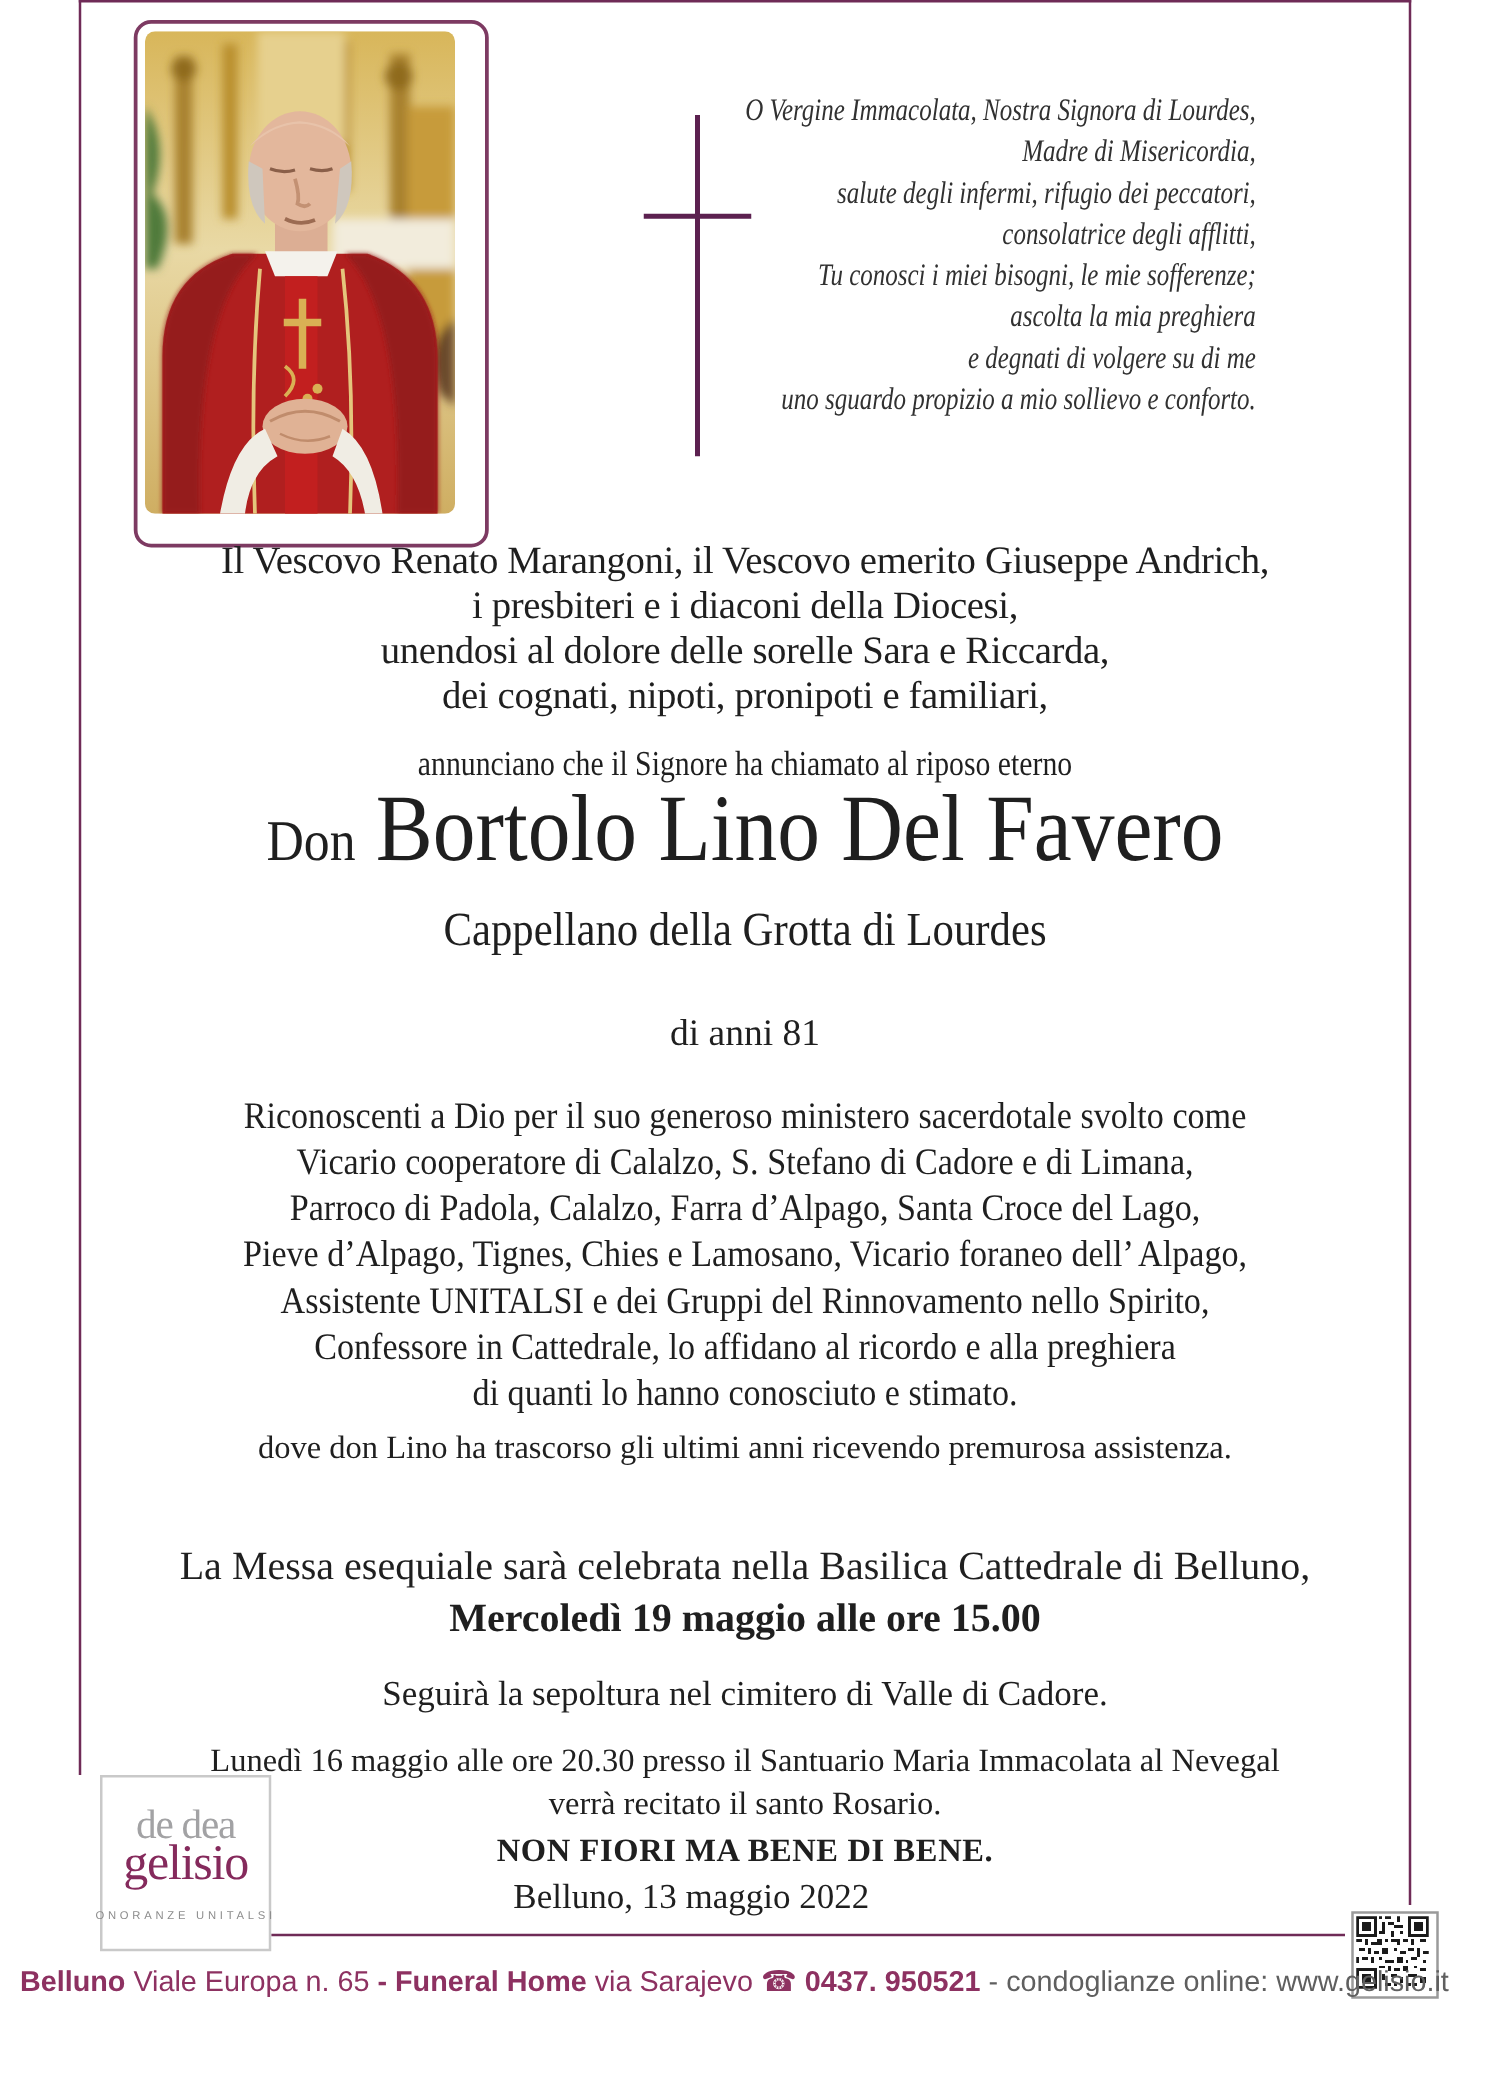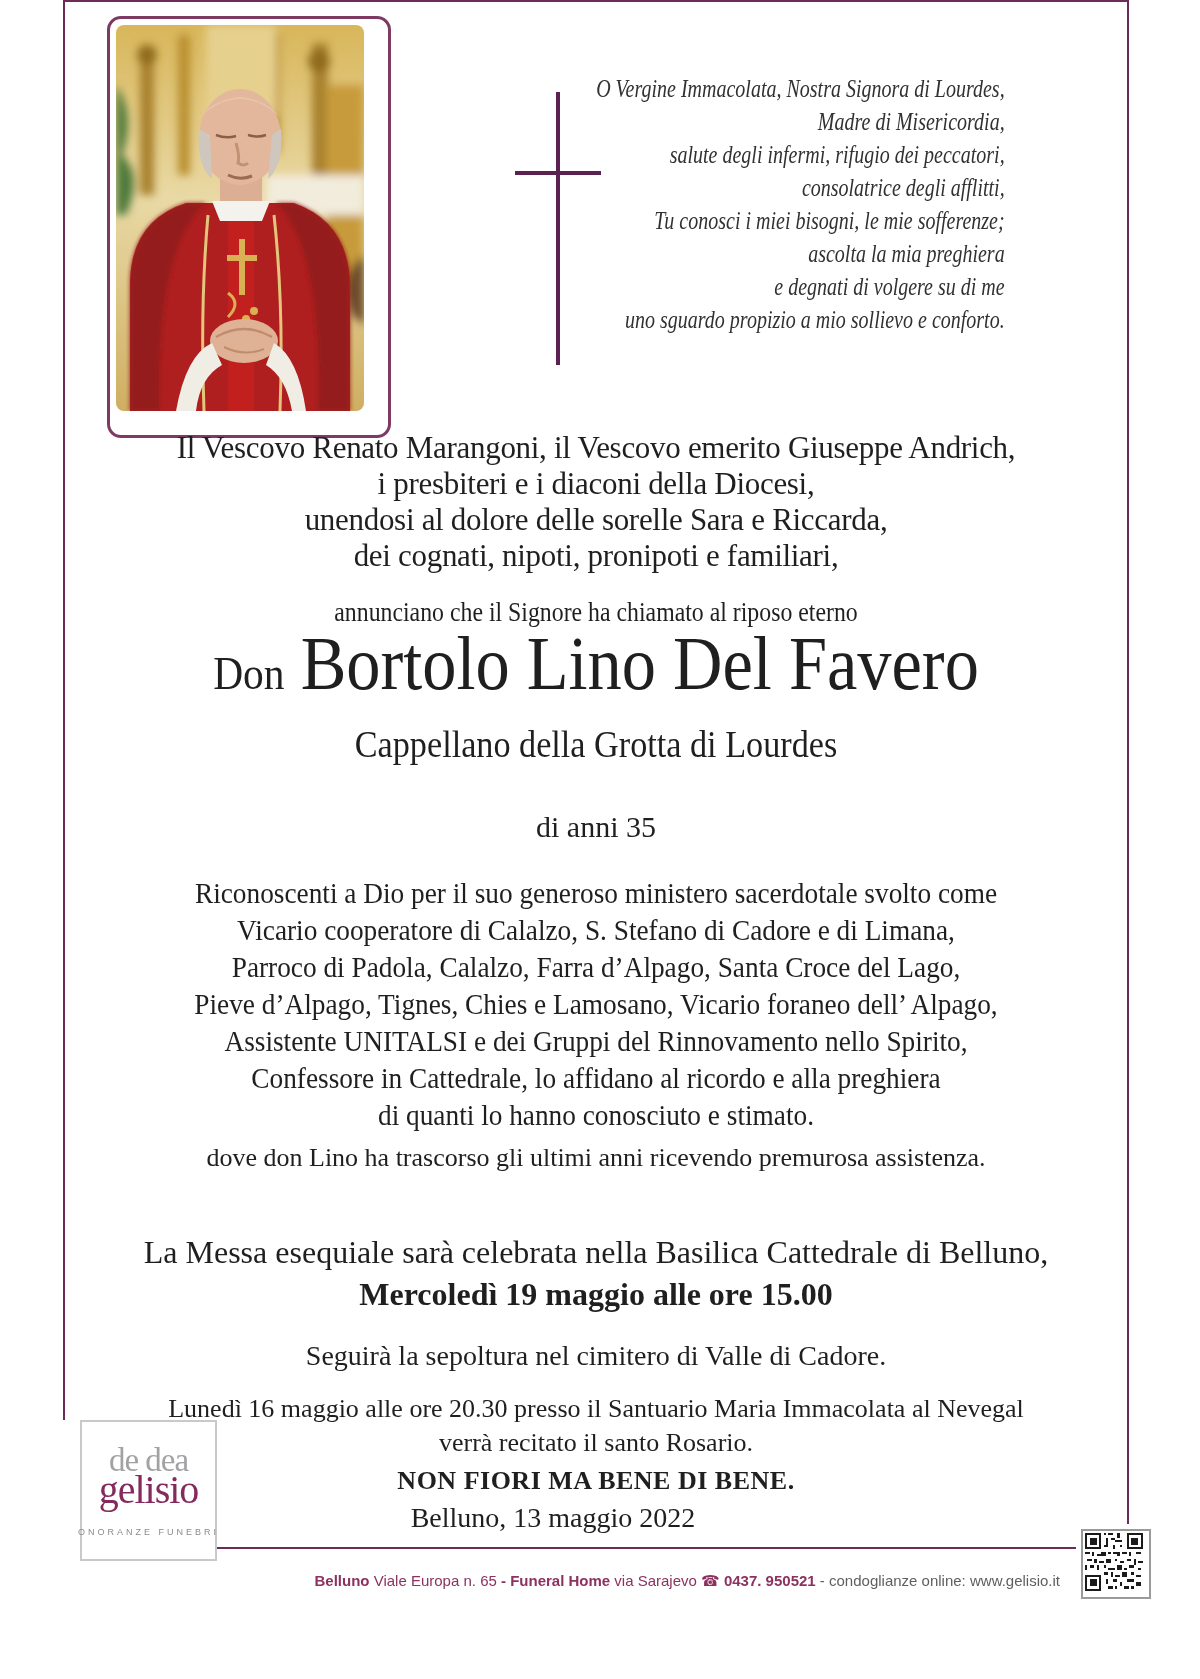--- a/index.html
+++ b/index.html
@@ -64,22 +64,22 @@
   .logo-line2{font-size:40px;color:#852a5c;line-height:38px;letter-spacing:-1px;margin-top:-4px;}
   .logo-sub{font-family:"Liberation Sans","DejaVu Sans",sans-serif;font-size:9px;color:#8c8c8c;
             letter-spacing:3px;margin-top:18px;white-space:nowrap;}
 
   
   .qr-box{left:1081px;top:1529px;width:62px;height:62px;background:#fff;
           border:2px solid #9a9a9a;padding:2px;}
 
   
   .footer{
-    top:1572px;left:30px;width:1030px;text-align:right;
-    font-family:"Liberation Sans","DejaVu Sans",sans-serif;font-size:15px;white-space:nowrap;
+    top:1572px;left:16px;width:1030px;text-align:right;
+    font-family:"Liberation Sans","DejaVu Sans",sans-serif;font-size:23px;white-space:nowrap;
   }
   .seg-bp{color:#8d3161;font-weight:bold;}
   .seg-p {color:#8d3161;}
   .seg-g {color:#5f5f5f;}
 </style>
 </head>
 <body>
 
 <div class="abs frame-top"></div>
 <div class="abs frame-left"></div>
@@ -177,21 +177,21 @@
   <div>dei cognati, nipoti, pronipoti e familiari,</div>
 </div>
 
 <div class="abs col announce">annunciano che il Signore ha chiamato al riposo eterno</div>
 
 <div class="abs col title-row">
   <span class="title-don">Don</span>
   <span class="title-name">Bortolo Lino Del Favero</span>
 </div>
 <div class="abs col role">Cappellano della Grotta di Lourdes</div>
-<div class="abs col age">di anni 35</div>
+<div class="abs col age">di anni 81</div>
 
 <div class="abs col ministry">
   <div>Riconoscenti a Dio per il suo generoso ministero sacerdotale svolto come</div>
   <div>Vicario cooperatore di Calalzo, S. Stefano di Cadore e di Limana,</div>
   <div>Parroco di Padola, Calalzo, Farra d’Alpago, Santa Croce del Lago,</div>
   <div>Pieve d’Alpago, Tignes, Chies e Lamosano, Vicario foraneo dell’ Alpago,</div>
   <div>Assistente UNITALSI e dei Gruppi del Rinnovamento nello Spirito,</div>
   <div>Confessore in Cattedrale, lo affidano al ricordo e alla preghiera</div>
   <div>di quanti lo hanno conosciuto e stimato.</div>
 </div>
@@ -208,21 +208,21 @@
   <div>Lunedì 16 maggio alle ore 20.30 presso il Santuario Maria Immacolata al Nevegal</div>
   <div>verrà recitato il santo Rosario.</div>
 </div>
 
 <div class="abs col noflowers">NON FIORI MA BENE DI BENE.</div>
 <div class="abs dateline">Belluno, 13 maggio 2022</div>
 
 <div class="abs logo-box">
   <div class="logo-line1">de dea</div>
   <div class="logo-line2">gelisio</div>
-  <div class="logo-sub">ONORANZE FUNEBRI</div>
+  <div class="logo-sub">ONORANZE UNITALSI</div>
 </div>
 
 <div class="abs qr-box">
   <svg width="58" height="58" viewBox="0 0 25 25" shape-rendering="crispEdges">
     <rect width="25" height="25" fill="#fff"></rect>
     <g fill="#1a1a1a">
       <rect x="0" y="0" width="7" height="7"></rect>
         <rect x="1" y="1" width="5" height="5" fill="#fff"></rect>
         <rect x="2" y="2" width="3" height="3"></rect>
       <rect x="18" y="0" width="7" height="7"></rect>

